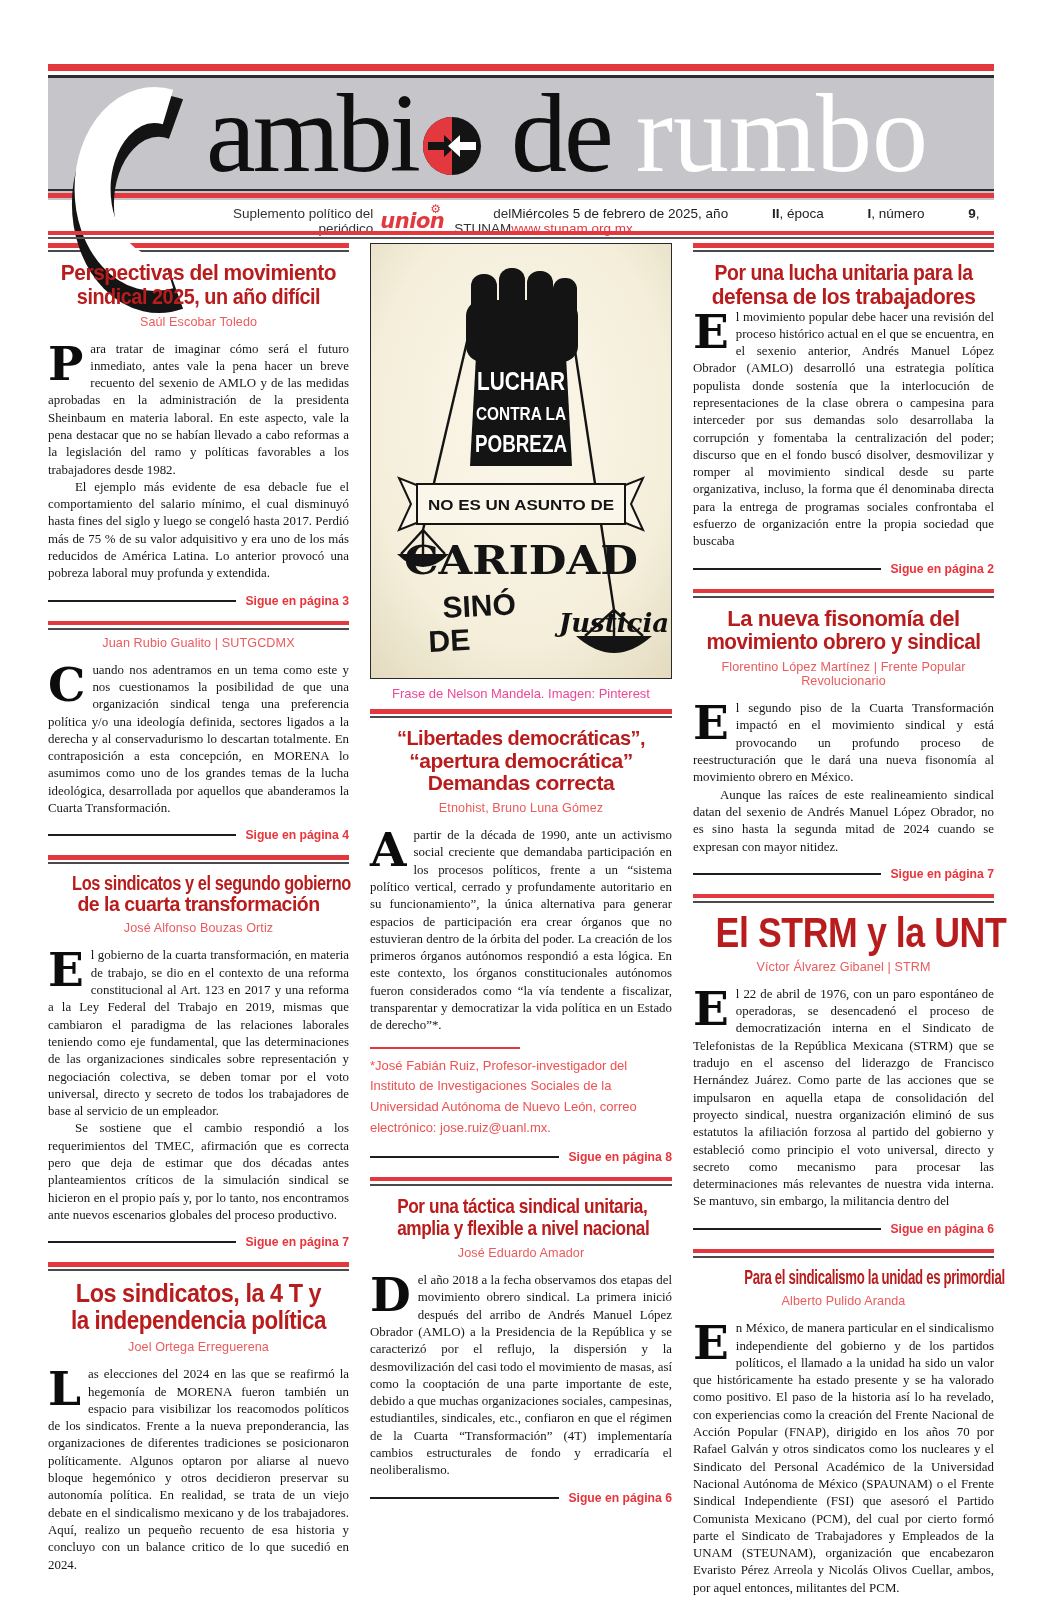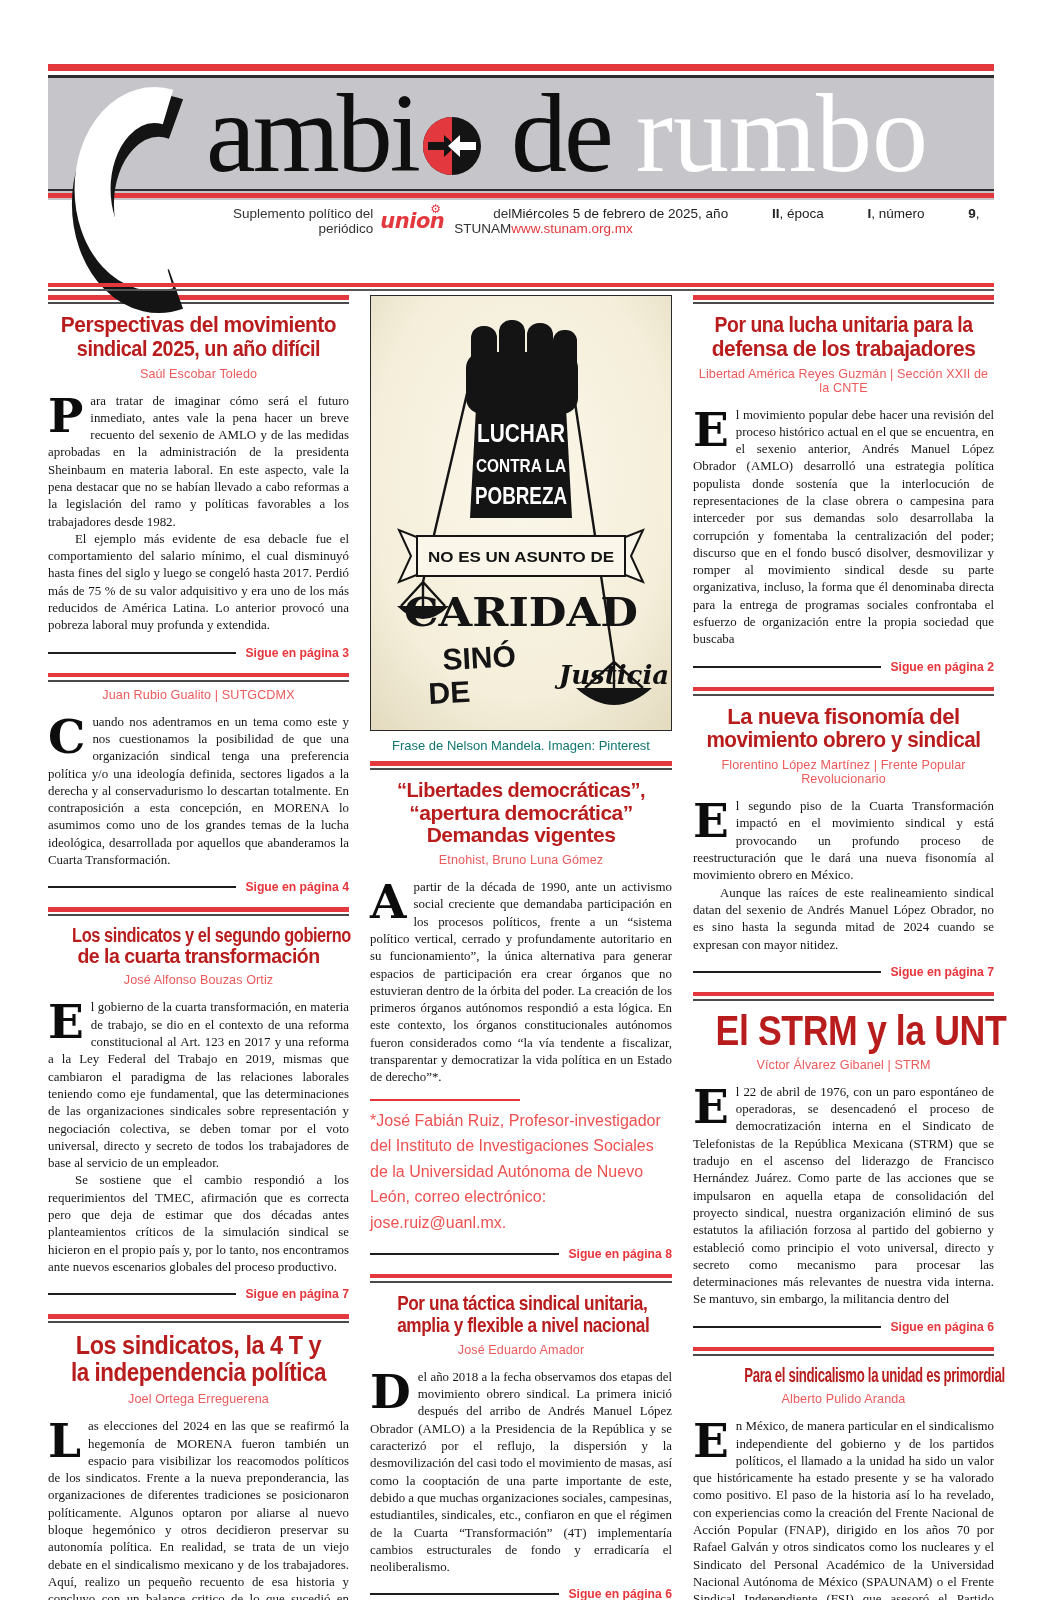--- a/index.html
+++ b/index.html
@@ -4,21 +4,21 @@
 <style>
   :root{
     --red:#e3383e; --red-text:#e8353b; --dark:#2e2e2e; --ink:#161616;
   }
   html,body{margin:0;padding:0;background:#fff;}
   body{width:1042px;height:1600px;overflow:hidden;font-family:"Liberation Sans",sans-serif;color:var(--ink);}
   .page{width:946px;margin:0 auto;padding-top:64px;}
 
   
   .topbar{height:7px;background:var(--red);}
-  .mast{position:relative;height:216px;margin-top:4px;}
+  .mast{position:relative;height:164px;margin-top:4px;}
   .grayband{position:absolute;left:0;top:0;right:0;height:122px;background:#c6c5c9;border-top:3px solid var(--dark);}
   .grayband .inner-dk{position:absolute;bottom:9px;left:0;right:0;height:2px;background:var(--dark);}
   .grayband .inner-rd{position:absolute;bottom:2px;left:0;right:0;height:5px;background:var(--red);}
   .clogo{position:absolute;left:-4px;top:-2px;width:172px;height:252px;}
   .mtitle{position:absolute;left:158px;top:2px;font-family:"Liberation Serif",serif;font-size:112px;line-height:1;letter-spacing:-3px;white-space:nowrap;}
   .mtitle .tb{color:#0f0f0f;}
   .mtitle .tw{color:#fff;letter-spacing:0px;}
   .oicon{display:inline-block;width:60px;height:60px;transform:translateY(5px);margin:0 4px;}
   .subrow{position:absolute;left:174px;right:0;top:128px;height:36px;display:flex;align-items:center;justify-content:space-between;}
   .subleft{display:flex;align-items:center;font-size:13.5px;color:#333;text-align:right;}
@@ -55,26 +55,26 @@
   .body{font-family:"Liberation Serif",serif;font-size:12.9px;line-height:17.3px;text-align:justify;color:var(--ink);}
   .body p{margin:0;}
   .body p.ind{text-indent:27px;}
   .dropcap{float:left;font-family:"DejaVu Serif",serif;font-weight:700;font-size:47px;line-height:38px;padding:4px 7px 0 0;color:#0c0c0c;}
 
   .cont{display:flex;align-items:center;margin:11px 0 13px;}
   .cont .rule{flex:1;height:2px;background:#1d1d1d;margin-right:9px;}
   .cont .txt{color:var(--red-text);font-weight:700;font-size:12.2px;white-space:nowrap;}
 
   .footrule{width:150px;height:2px;background:var(--red);margin:12px 0 7px;}
-  .footnote{color:#ef5050;font-size:16px;line-height:1.6;}
+  .footnote{color:#ef5050;font-size:13px;line-height:1.6;}
 
   
   .fig{border:1.6px solid #2a2a2a;height:434px;background:#eab308;}
   .fig svg{display:block;width:100%;height:100%;}
-  .caption{text-align:center;color:#0f766e;font-size:13px;margin:7px 0 8px;}
+  .caption{text-align:center;color:#ec4899;font-size:13px;margin:7px 0 8px;}
 </style>
 </head>
 <body>
 
 <div class="page">
 
   <div class="topbar"></div>
 
   <header class="mast">
     <div class="grayband">
@@ -246,21 +246,21 @@
       </figure>
 
       <section class="article">
         <div class="sep">
             <div class="rd"></div>
             <div class="dk"></div>
           </div>
         <h2 class="head h21">
           <span class="hline s95">“Libertades democráticas”,</span>
           <span class="hline">“apertura democrática”</span>
-          <span class="hline">Demandas vigentes</span>
+          <span class="hline">Demandas correcta</span>
         </h2>
         <div class="author">Etnohist, Bruno Luna Gómez</div>
         <div class="body">
           <p><span class="dropcap">A</span><span>partir de la década de 1990, ante un activismo social creciente que demandaba participación en los procesos políticos, frente a un “sistema político vertical, cerrado y profundamente autoritario en su funcionamiento”, la única alternativa para generar espacios de participación era crear órganos que no estuvieran dentro de la órbita del poder. La creación de los primeros órganos autónomos respondió a esta lógica. En este contexto, los órganos constitucionales autónomos fueron considerados como “la vía tendente a fiscalizar, transparentar y democratizar la vida política en un Estado de derecho”*.</span></p>
         </div>
         <div class="footrule"></div>
         <div class="footnote">*José Fabián Ruiz, Profesor-investigador del Instituto de Investigaciones Sociales de la Universidad Autónoma de Nuevo León, correo electrónico: jose.ruiz@uanl.mx.</div>
         <div class="cont">
             <div class="rule"></div>
             <span class="txt">Sigue en página 8</span>
@@ -292,21 +292,20 @@
 
       <section class="article">
         <div class="sep">
             <div class="rd"></div>
             <div class="dk"></div>
           </div>
         <h2 class="head h22">
           <span class="hline s88">Por una lucha unitaria para la</span>
           <span class="hline s95">defensa de los trabajadores</span>
         </h2>
-        <div class="author">Libertad América Reyes Guzmán | Sección XXII de la CNTE</div>
         <div class="body">
           <p><span class="dropcap">E</span><span>l movimiento popular debe hacer una revisión del proceso histórico actual en el que se encuentra, en el sexenio anterior, Andrés Manuel López Obrador (AMLO) desarrolló una estrategia política populista donde sostenía que la interlocución de representaciones de la clase obrera o campesina para interceder por sus demandas solo desarrollaba la corrupción y fomentaba la centralización del poder; discurso que en el fondo buscó disolver, desmovilizar y romper al movimiento sindical desde su parte organizativa, incluso, la forma que él denominaba directa para la entrega de programas sociales confrontaba el esfuerzo de organización entre la propia sociedad que buscaba</span></p>
         </div>
         <div class="cont">
             <div class="rule"></div>
             <span class="txt">Sigue en página 2</span>
           </div>
       </section>
 
       <section class="article">

